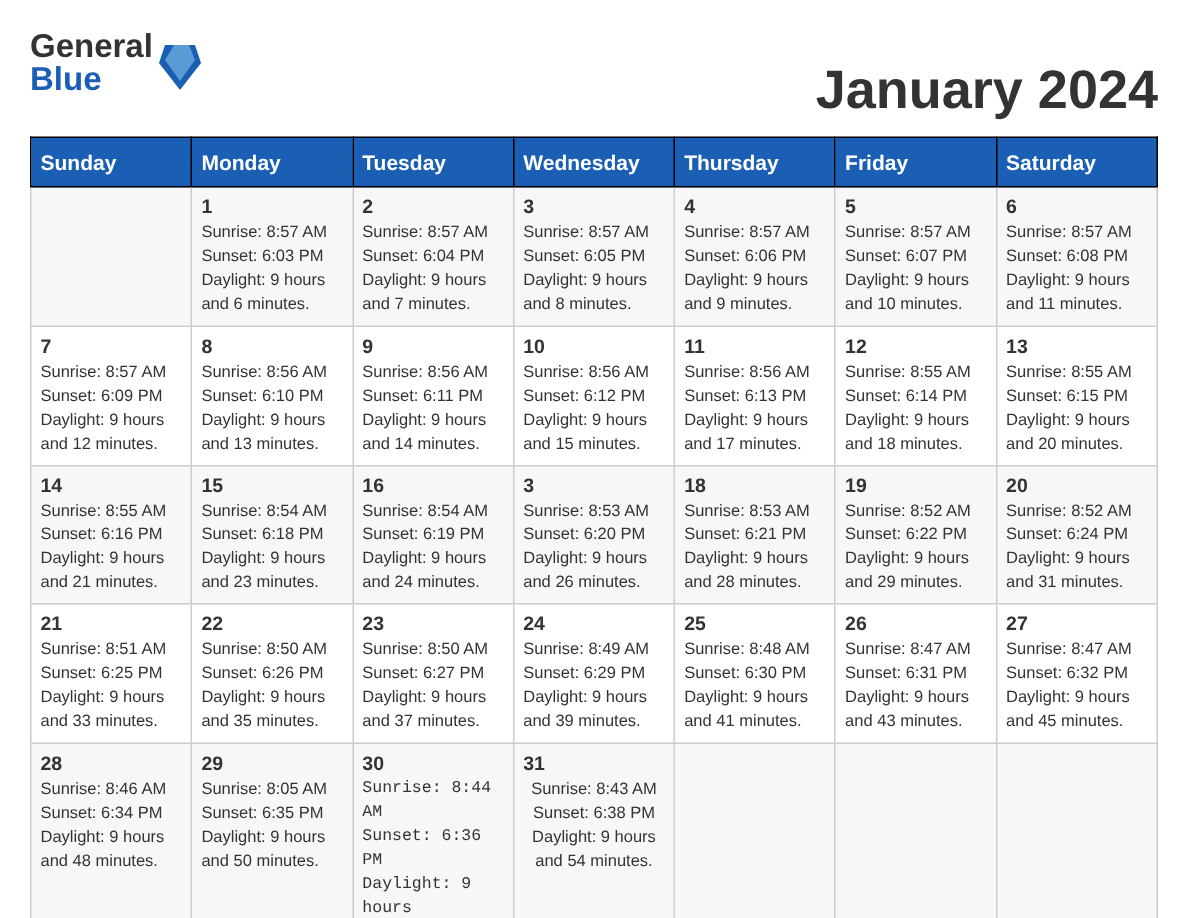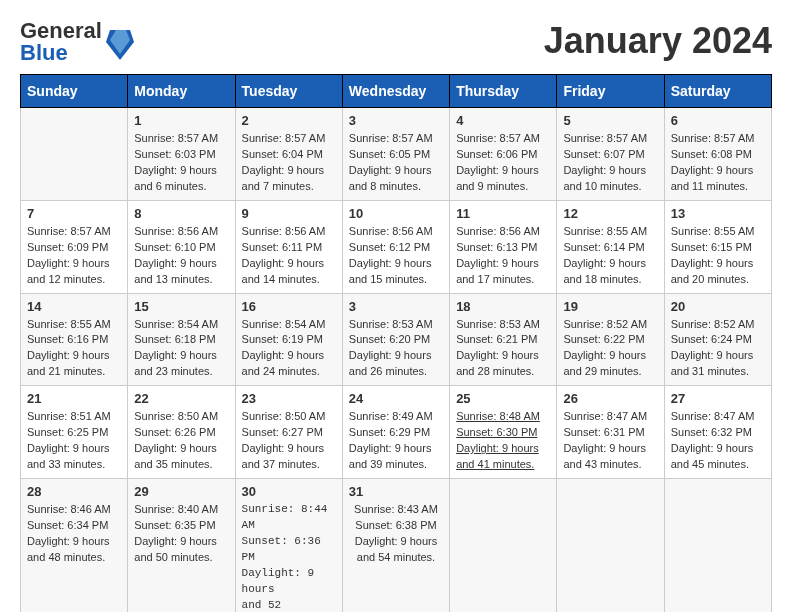--- a/index.html
+++ b/index.html
@@ -16,20 +16,21 @@
       align-items: flex-start;
       margin-bottom: 10px;
     }
     .logo {
       display: flex;
       flex-direction: column;
       align-items: flex-start;
     }
     .title-area {
       text-align: right;
+      margin-top: 19px;
     }
     .month-title {
       font-size: 36px;
       font-weight: bold;
       color: #333;
     }
     .subtitle {
       font-size: 16px;
       color: #555;
     }
@@ -281,21 +282,21 @@
         </td>
         <td>
           <span class="day-number">24</span>
           <div class="cell-content" style="white-space: pre-line;">Sunrise: 8:49 AM
 Sunset: 6:29 PM
 Daylight: 9 hours
 and 39 minutes.</div>
         </td>
         <td>
           <span class="day-number">25</span>
-          <div class="cell-content" style="white-space: pre-line; text-decoration: underline;">Sunrise: 8:48 AM
+          <div class="cell-content" style="white-space: pre-line;">Sunrise: 8:48 AM
 Sunset: 6:30 PM
 Daylight: 9 hours
 and 41 minutes.</div>
         </td>
         <td>
           <span class="day-number">26</span>
           <div class="cell-content" style="white-space: pre-line;">Sunrise: 8:47 AM
 Sunset: 6:31 PM
 Daylight: 9 hours
 and 43 minutes.</div>
@@ -311,21 +312,21 @@
       <tr>
         <td>
           <span class="day-number">28</span>
           <div class="cell-content" style="white-space: pre-line;">Sunrise: 8:46 AM
 Sunset: 6:34 PM
 Daylight: 9 hours
 and 48 minutes.</div>
         </td>
         <td>
           <span class="day-number">29</span>
-          <div class="cell-content" style="white-space: pre-line;">Sunrise: 8:40 AM
+          <div class="cell-content" style="white-space: pre-line;">Sunrise: 8:05 AM
 Sunset: 6:35 PM
 Daylight: 9 hours
 and 50 minutes.</div>
         </td>
         <td>
           <span class="day-number">30</span>
           <div class="cell-content" style="white-space: pre-line; font-family: Liberation Mono, monospace;">Sunrise: 8:44 AM
 Sunset: 6:36 PM
 Daylight: 9 hours
 and 52 minutes.</div>

